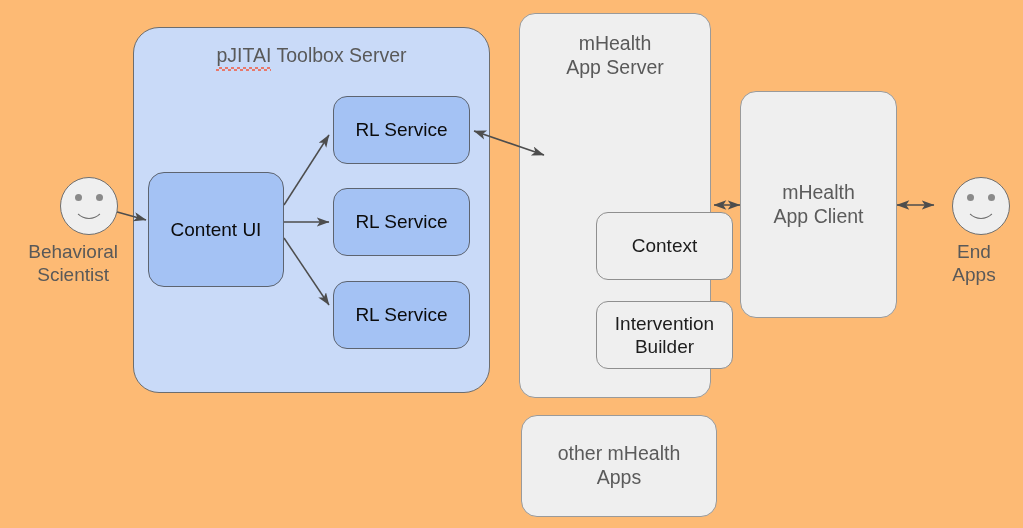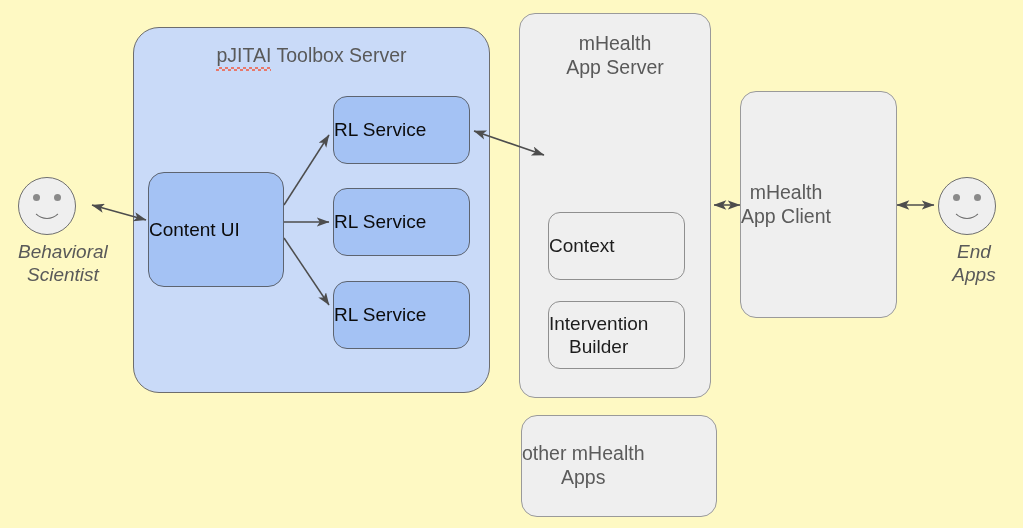--- a/index.html
+++ b/index.html
@@ -4,37 +4,38 @@
 <style>
   html, body {
     margin: 0;
     padding: 0;
     background: #ffffff;
   }
   #canvas {
     position: relative;
     width: 1023px;
     height: 528px;
-    background: #fef9c3;
+    background: #fdba74;
     font-family: "Liberation Sans", sans-serif;
     overflow: hidden;
   }
   svg.layer {
     position: absolute;
     left: 0;
     top: 0;
     width: 1023px;
     height: 528px;
     pointer-events: none;
   }
   .node {
     position: absolute;
     box-sizing: border-box;
     display: flex;
     align-items: center;
+    justify-content: center;
     text-align: center;
     line-height: 1.22;
   }
   
   .container-blue {
     background: #c9daf8;
     border: 1.4px solid #6d6d6d;
     border-radius: 26px;
     align-items: flex-start;
     justify-content: center;
@@ -79,35 +80,35 @@
     color: #0b0b0b;
     font-size: 19px;
   }
   .box-blue.strong { border-radius: 16px; }
   .box-gray {
     background: #efefef;
     border: 1.3px solid #8f8f8f;
     border-radius: 12px;
     color: #1d1d1d;
     font-size: 19px;
+    margin-left: 48px;
   }
   .box-plain {
     background: #efefef;
     border: 1.3px solid #9a9a9a;
     border-radius: 16px;
     color: #5b5b5b;
     font-size: 19.5px;
   }
   
   .actor {
     position: absolute;
     display: flex;
     flex-direction: column;
-    align-items: flex-start;
-    font-style: italic;
+    align-items: flex-end;
   }
   .face {
     width: 56px;
     height: 56px;
     border-radius: 50%;
     background: #efefef;
     border: 1.4px solid #6f6f6f;
     position: relative;
   }
   .eye {

